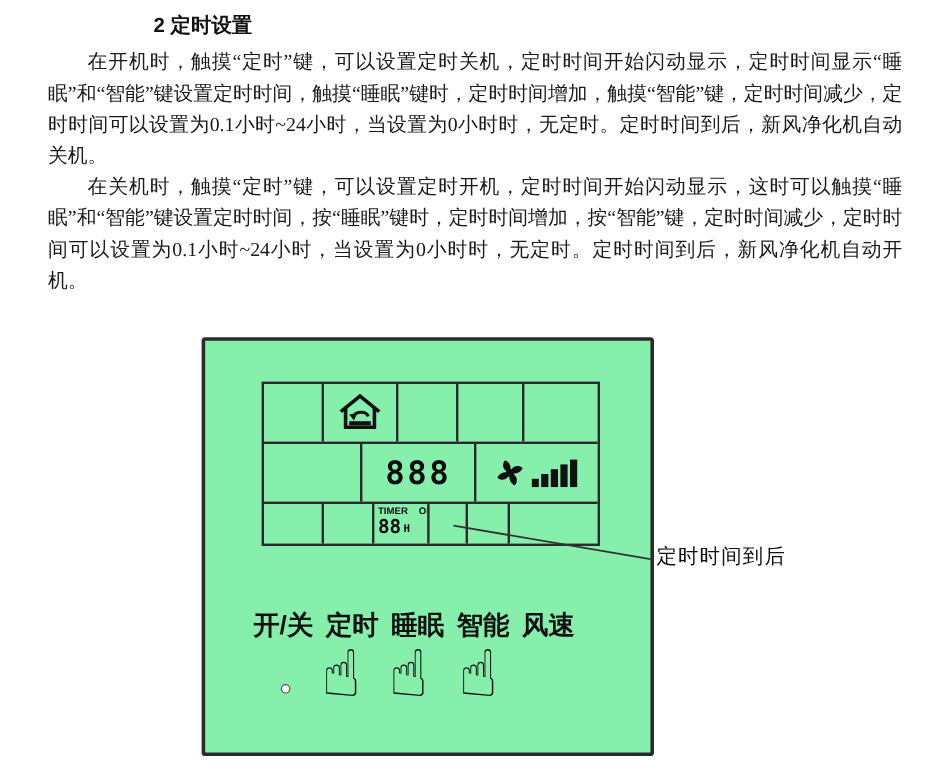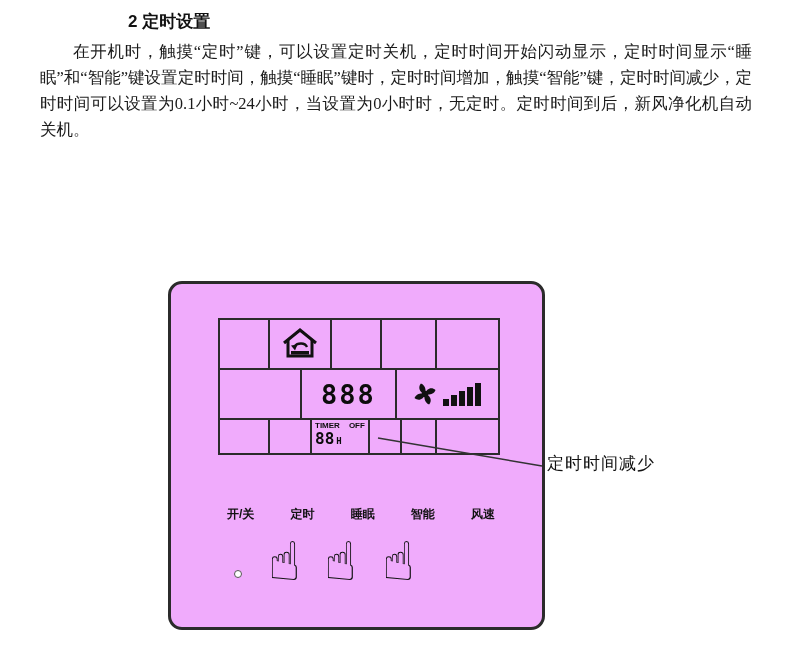--- a/index.html
+++ b/index.html
@@ -23,22 +23,22 @@
     font-size:16.5px;
     line-height:26px;
     text-align:justify;
   }
   .bodytext p{margin:0;text-indent:2em;}
 
   
   .device{
     position:absolute;left:168px;top:281px;
     width:371px;height:343px;
-    border:3px solid #2b2b2b;border-radius:14px;
-    background:#f0abfc;
+    border:3px solid #2b2b2b;border-radius:3px;
+    background:#86efac;
     text-decoration:underline;
   }
   .lcd{
     position:absolute;left:47px;top:34px;
     width:282px;height:137px;
     border:2px solid #2b2b2b;
     box-sizing:border-box;
   }
   .lcd .row{display:flex;}
   .r1,.r2{height:48px;border-bottom:2px solid #2b2b2b;}
@@ -65,24 +65,24 @@
     font-size:8px;font-weight:bold;line-height:8px;color:#0c0c0c;
   }
   .timer-bottom{
     font-family:"DejaVu Sans Mono", monospace;
     font-weight:bold;font-size:16px;line-height:17px;color:#0c0c0c;
     display:flex;align-items:flex-end;
   }
   .hour{font-size:9px;margin-left:2px;line-height:11px;}
 
   .btn-row{
-    position:absolute;left:56px;top:222px;width:268px;
+    position:absolute;left:40px;top:222px;width:268px;
     display:flex;justify-content:space-between;
     font-family:"Liberation Sans", sans-serif;
-    font-size:12px;font-weight:bold;color:#111;
+    font-size:22px;font-weight:bold;color:#111;
     white-space:nowrap;
   }
   .indicator{
     position:absolute;left:63px;top:286px;
     width:6px;height:6px;border:1.5px solid #555;border-radius:50%;
     background:#fff;
   }
   .hand{
     position:absolute;top:248px;
     font-family:"DejaVu Sans", sans-serif;
@@ -102,20 +102,21 @@
 </style>
 </head>
 <body>
 
 <div class="page">
 
   <h2 class="title">2 定时设置</h2>
 
   <div class="bodytext">
     <p>在开机时，触摸“定时”键，可以设置定时关机，定时时间开始闪动显示，定时时间显示“睡眠”和“智能”键设置定时时间，触摸“睡眠”键时，定时时间增加，触摸“智能”键，定时时间减少，定时时间可以设置为0.1小时~24小时，当设置为0小时时，无定时。定时时间到后，新风净化机自动关机。</p>
+    <p>在关机时，触摸“定时”键，可以设置定时开机，定时时间开始闪动显示，这时可以触摸“睡眠”和“智能”键设置定时时间，按“睡眠”键时，定时时间增加，按“智能”键，定时时间减少，定时时间可以设置为0.1小时~24小时，当设置为0小时时，无定时。定时时间到后，新风净化机自动开机。</p>
   </div>
 
   <div class="device">
 
     <div class="lcd">
       <div class="row r1">
         <div class="cell" style="width:50px;"></div>
         <div class="cell" style="width:62px;">
           <svg width="44" height="36" viewBox="0 0 44 36">
             <path d="M6 17 L22 4 L38 17" stroke="#111" stroke-width="3" fill="none"></path>
@@ -151,21 +152,21 @@
               <rect x="24" y="5" width="6" height="19"></rect>
               <rect x="32" y="1" width="6" height="23"></rect>
             </g>
           </svg>
         </div>
       </div>
 
       <div class="row r3">
         <div class="cell" style="width:50px;"></div>
         <div class="cell" style="width:42px;"></div>
-        <div class="cell timerCell" style="width:58px;">
+        <div class="cell timerCell" style="width:46px;">
           <div class="timer-top">
             <span>TIMER</span>
             <span>OFF</span>
           </div>
           <div class="timer-bottom">
             <span>88</span>
             <span class="hour">H</span>
           </div>
         </div>
         <div class="cell" style="width:32px;"></div>
@@ -185,15 +186,15 @@
     <div class="indicator"></div>
 
     <span class="hand h1">☝</span>
     <span class="hand h2">☝</span>
     <span class="hand h3">☝</span>
   </div>
 
   <svg class="callout-line" width="178" height="42" viewBox="0 0 178 42">
     <line x1="6" y1="6" x2="170" y2="34" stroke="#333" stroke-width="1.5"></line>
   </svg>
-  <div class="callout-text">定时时间减少</div>
+  <div class="callout-text">定时时间到后</div>
 
 </div>
 
 </body></html>

